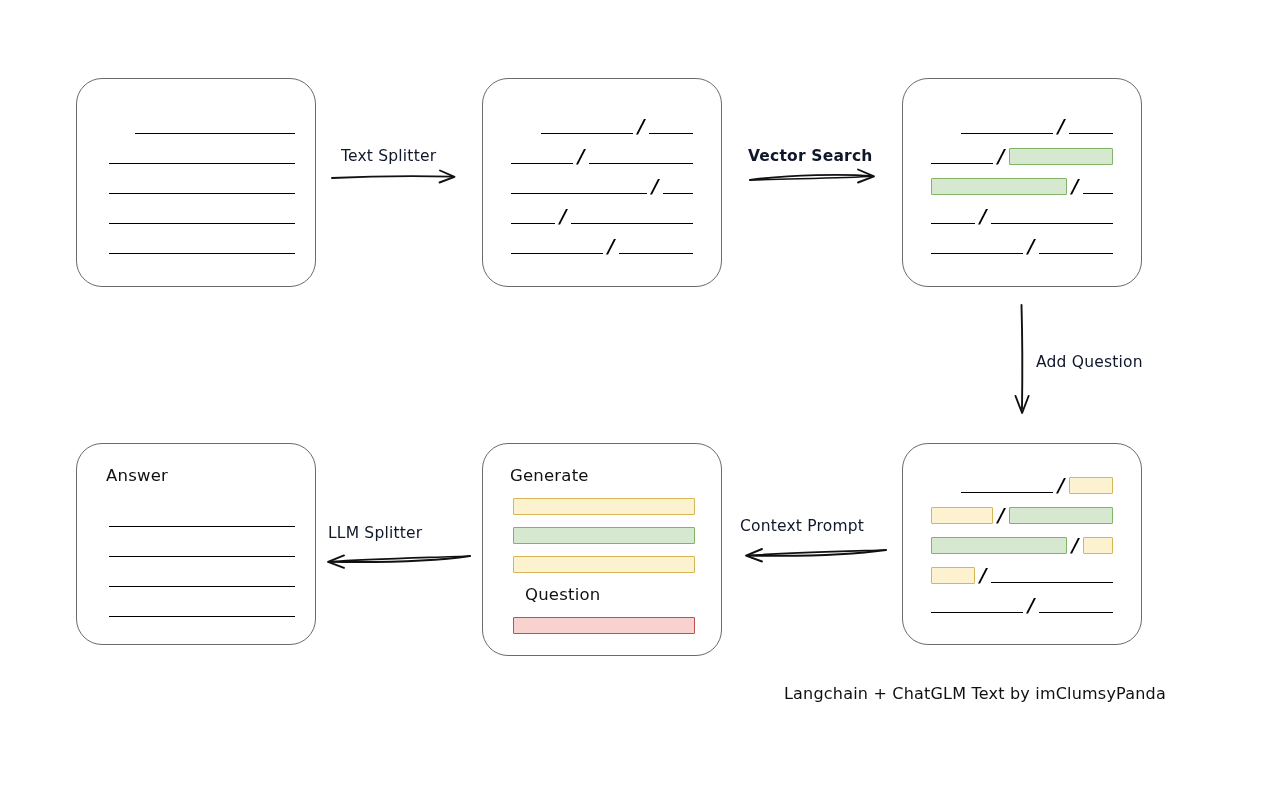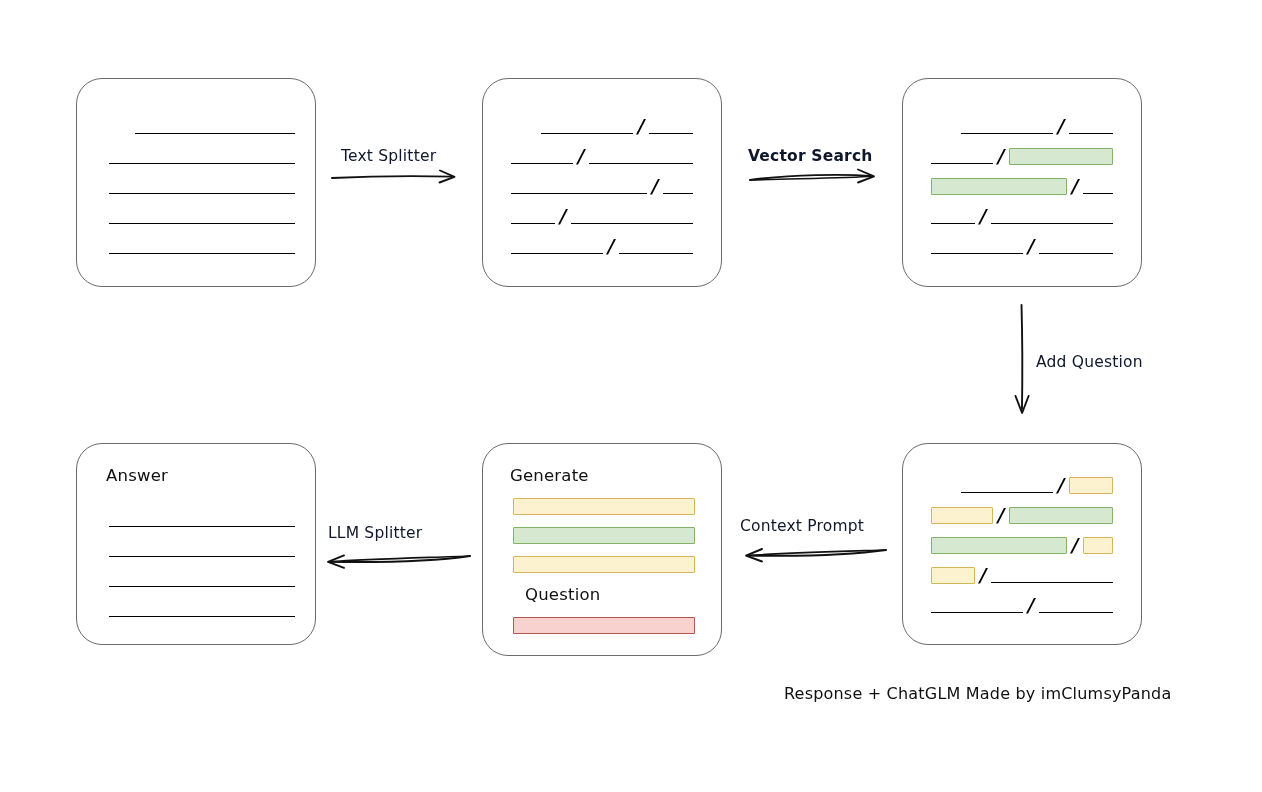--- a/index.html
+++ b/index.html
@@ -290,15 +290,15 @@
     <path d="M24,11 L8,17.6 L24,23.5" stroke="#111" stroke-width="1.9" fill="none" stroke-linecap="round" stroke-linejoin="round"></path>
   </svg>
 
   <div class="edge-label hand" style="left:328px; top:524px;">LLM Splitter</div>
   <svg class="arrow" style="left:320px; top:545px;" width="152" height="30" viewBox="0 0 152 30">
     <path d="M150,11 C112,16.5 50,17.4 10,16.8" stroke="#111" stroke-width="1.9" fill="none" stroke-linecap="round"></path>
     <path d="M150,11 C110,12.6 48,14.0 10,16.8" stroke="#111" stroke-width="1.6" fill="none" stroke-linecap="round"></path>
     <path d="M24,10.4 L8,16.9 L24,22.8" stroke="#111" stroke-width="1.9" fill="none" stroke-linecap="round" stroke-linejoin="round"></path>
   </svg>
 
-  <div class="footer-note hand" style="left:784px; top:684px;">Response + ChatGLM Made by imClumsyPanda</div>
+  <div class="footer-note hand" style="left:784px; top:684px;">Langchain + ChatGLM Text by imClumsyPanda</div>
 
 </div>
 
 </body></html>

